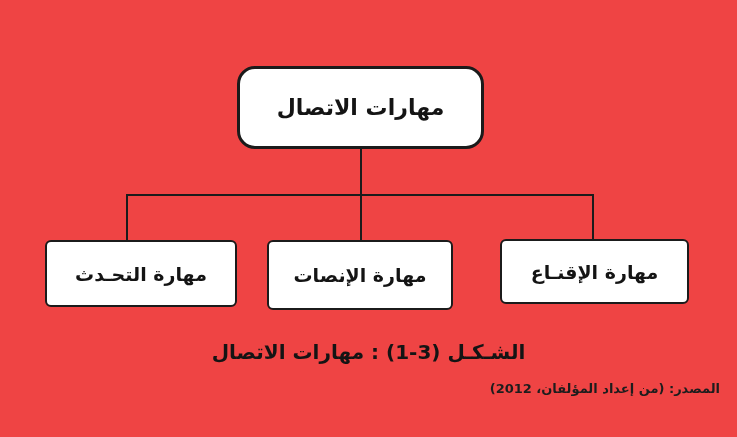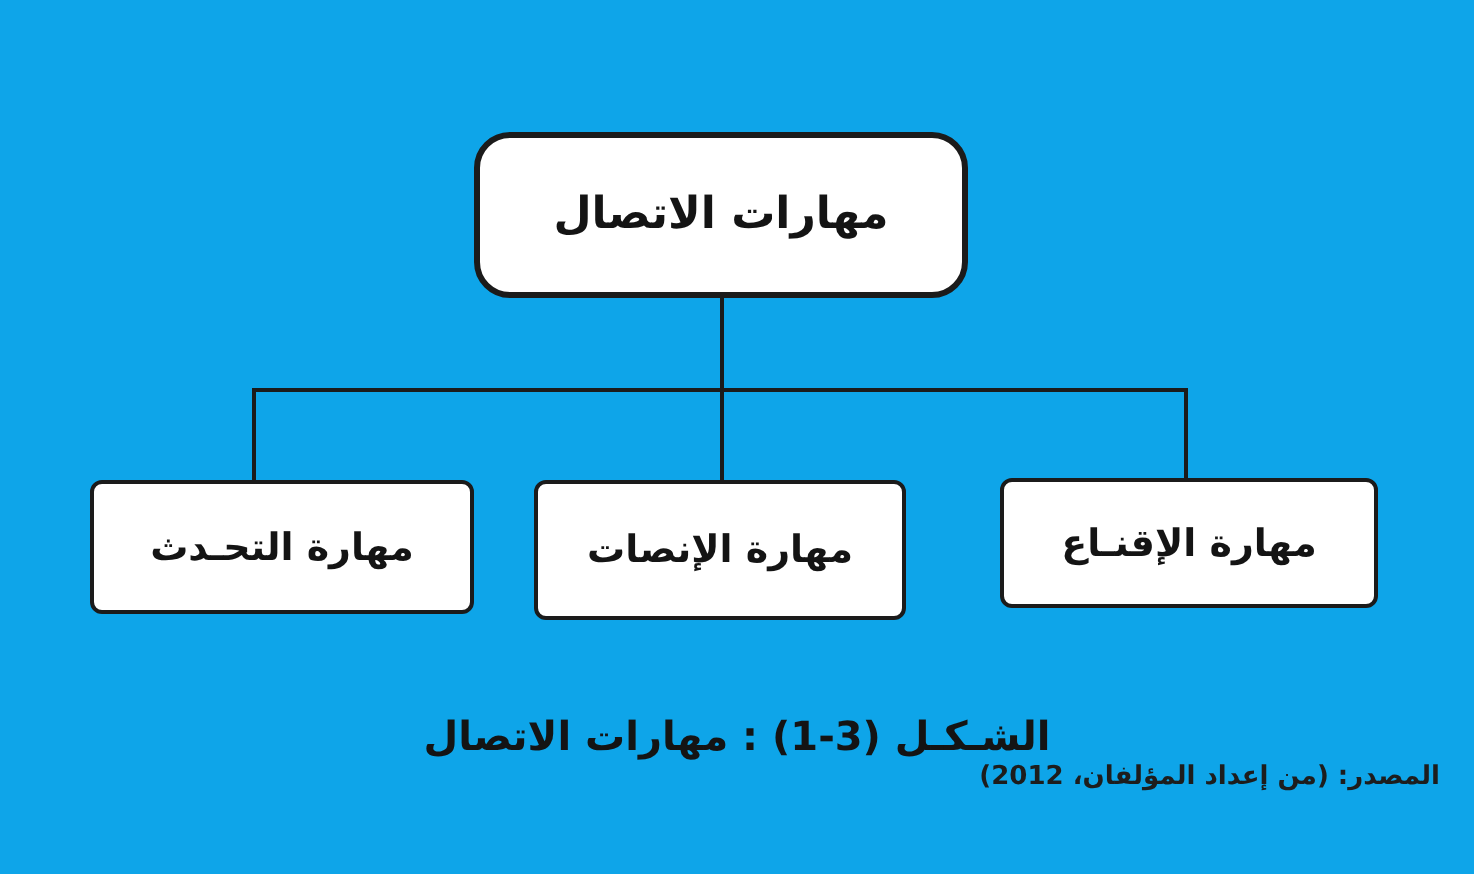--- a/index.html
+++ b/index.html
@@ -4,21 +4,21 @@
 <style>
   html, body {
     margin: 0;
     padding: 0;
     background: #ffffff;
   }
   #page {
     position: relative;
     width: 737px;
     height: 437px;
-    background: #0ea5e9;
+    background: #ef4444;
     font-family: "DejaVu Sans", sans-serif;
     color: #1a1a1a;
     overflow: hidden;
   }
   .node {
     position: absolute;
     border: 2.5px solid #1b1b1b;
     border-radius: 6px;
     background: #ffffff;
     display: flex;
@@ -51,21 +51,21 @@
     position: absolute;
     background: #1b1b1b;
   }
   .line.stem        { left: 360px; top: 147px; width: 2px;  height: 48px; }
   .line.rail        { left: 126px; top: 194px; width: 468px; height: 2px; }
   .line.drop-left   { left: 126px; top: 194px; width: 2px;  height: 47px; }
   .line.drop-center { left: 360px; top: 194px; width: 2px;  height: 47px; }
   .line.drop-right  { left: 592px; top: 194px; width: 2px;  height: 46px; }
   .caption {
     position: absolute;
-    top: 356px;
+    top: 340px;
     left: 50%;
     transform: translateX(-50%);
     direction: rtl;
     white-space: nowrap;
     font-size: 20px;
     font-weight: bold;
     color: #141414;
   }
   .source-line {
     position: absolute;

